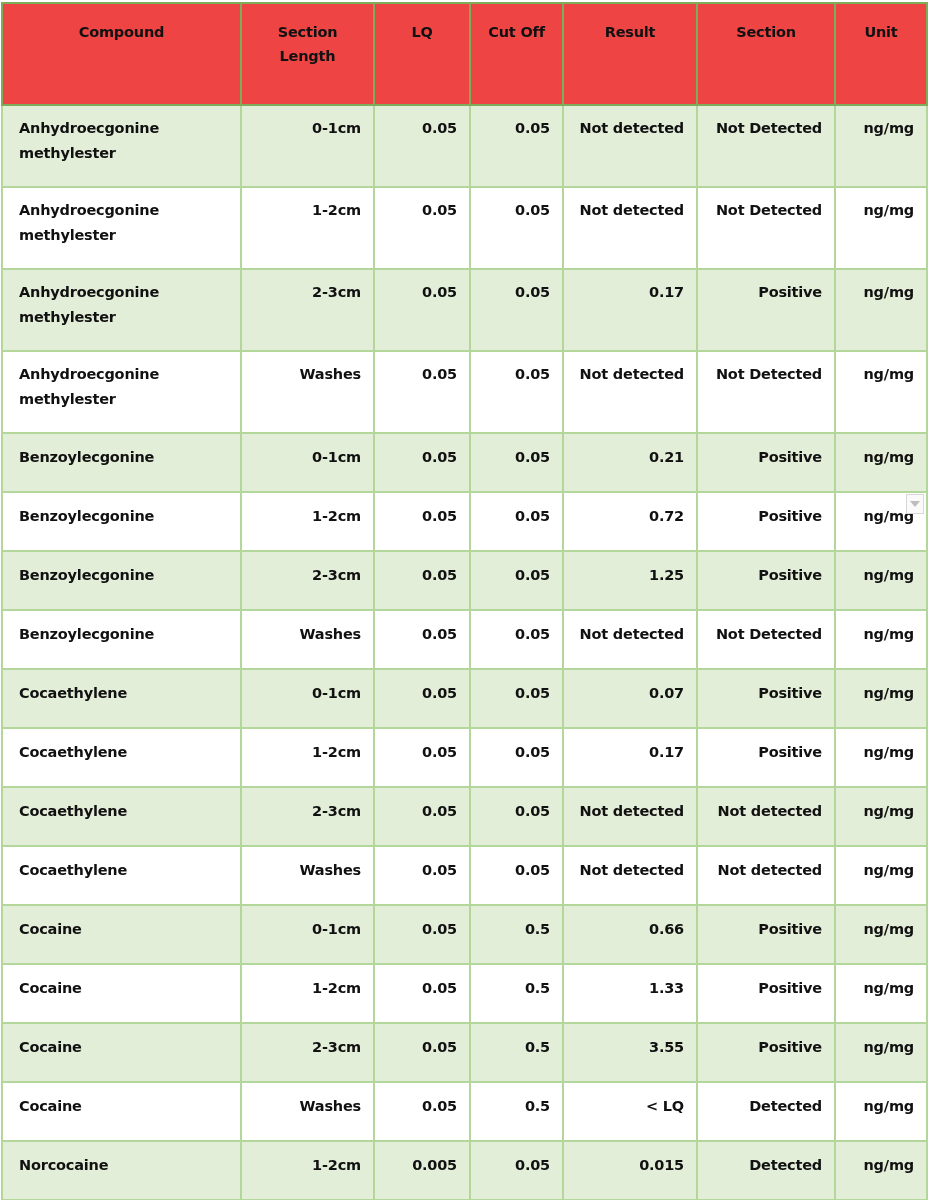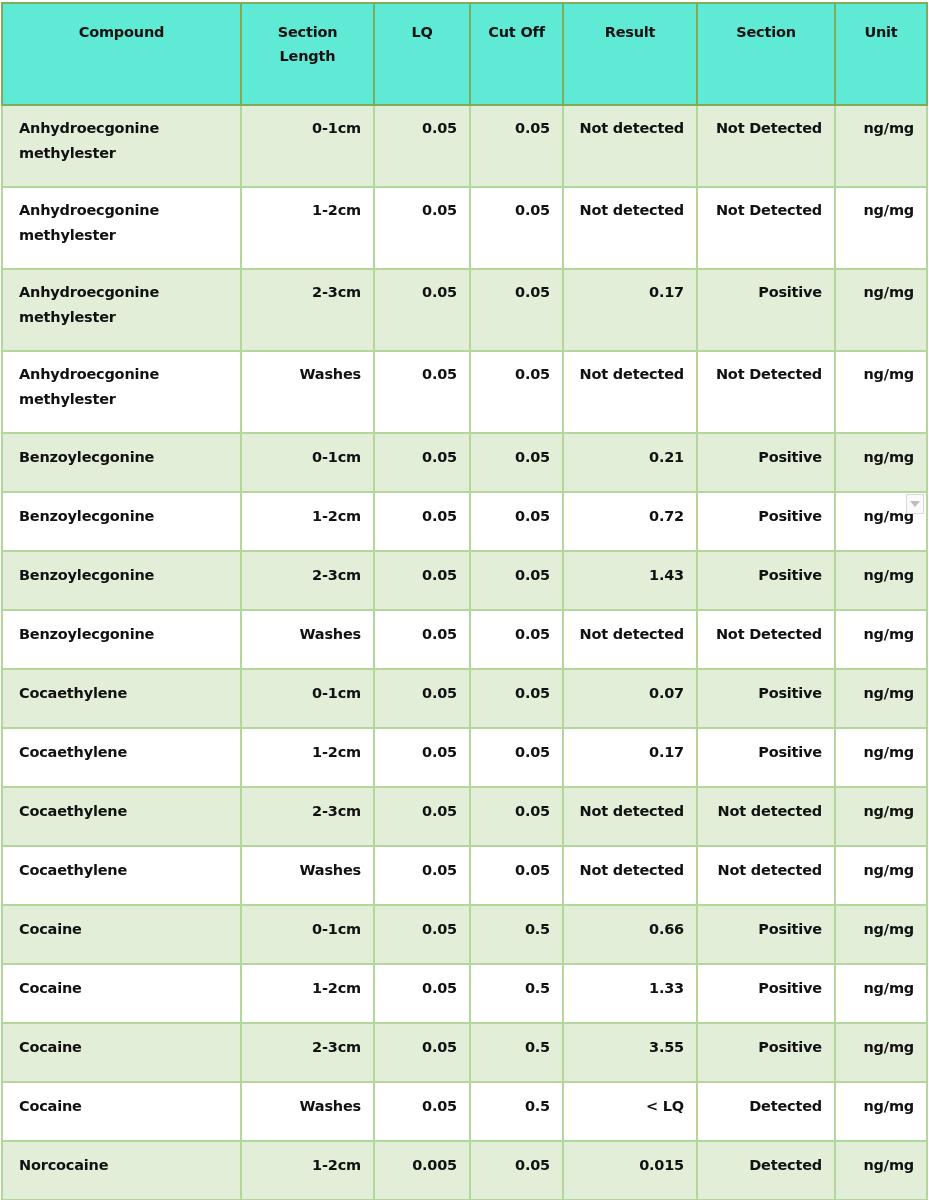--- a/index.html
+++ b/index.html
@@ -1,20 +1,20 @@
 <!DOCTYPE html>
 <html><head>
 <meta charset="utf-8">
 <style>
   html, body { margin:0; padding:0; background:#ffffff; }
   body { width:929px; height:1200px; overflow:hidden; font-family:"DejaVu Sans", sans-serif; }
   .wrap { position:relative; width:929px; height:1200px; }
   table { position:absolute; left:1px; top:2px; border-collapse:collapse; table-layout:fixed; width:927px; }
   th, td { border:2px solid #b3d69b; font-weight:bold; font-size:14.5px; color:#111; padding:0 12px; letter-spacing:-0.2px; }
-  thead th { background:#5eead4; border-color:#7ead5a; height:72px; vertical-align:top; padding-top:16px; text-align:center; line-height:24px; font-size:14.5px; }
+  thead th { background:#ef4444; border-color:#7ead5a; height:72px; vertical-align:top; padding-top:16px; text-align:center; line-height:24px; font-size:14.5px; }
   tbody td { vertical-align:top; line-height:25px; text-align:right; }
   tbody td.c0 { text-align:left; padding-left:16px; }
   tbody tr:nth-child(odd) td { background:#e3eed9; }
   tbody tr:nth-child(even) td { background:#ffffff; }
   tbody tr.tall td { height:70px; padding-top:10px; }
   tbody tr.short td { height:46px; padding-top:11px; }
   .unit-cell { position:relative; }
   .dd { position:absolute; right:2px; top:1px; width:16px; height:18px; border:1px solid #d8d8d8; background:#fafafa; }
   .dd:after { content:""; position:absolute; left:3px; top:6px; border-left:5px solid transparent; border-right:5px solid transparent; border-top:6px solid #bdbdbd; }
 </style>
@@ -96,21 +96,21 @@
       <td>0.05</td>
       <td>0.72</td>
       <td>Positive</td>
       <td class="unit-cell"><span>ng/mg</span><span class="dd"></span></td>
     </tr>
     <tr class="short">
       <td class="c0">Benzoylecgonine</td>
       <td>2-3cm</td>
       <td>0.05</td>
       <td>0.05</td>
-      <td>1.43</td>
+      <td>1.25</td>
       <td>Positive</td>
       <td>ng/mg</td>
     </tr>
     <tr class="short">
       <td class="c0">Benzoylecgonine</td>
       <td>Washes</td>
       <td>0.05</td>
       <td>0.05</td>
       <td>Not detected</td>
       <td>Not Detected</td>

